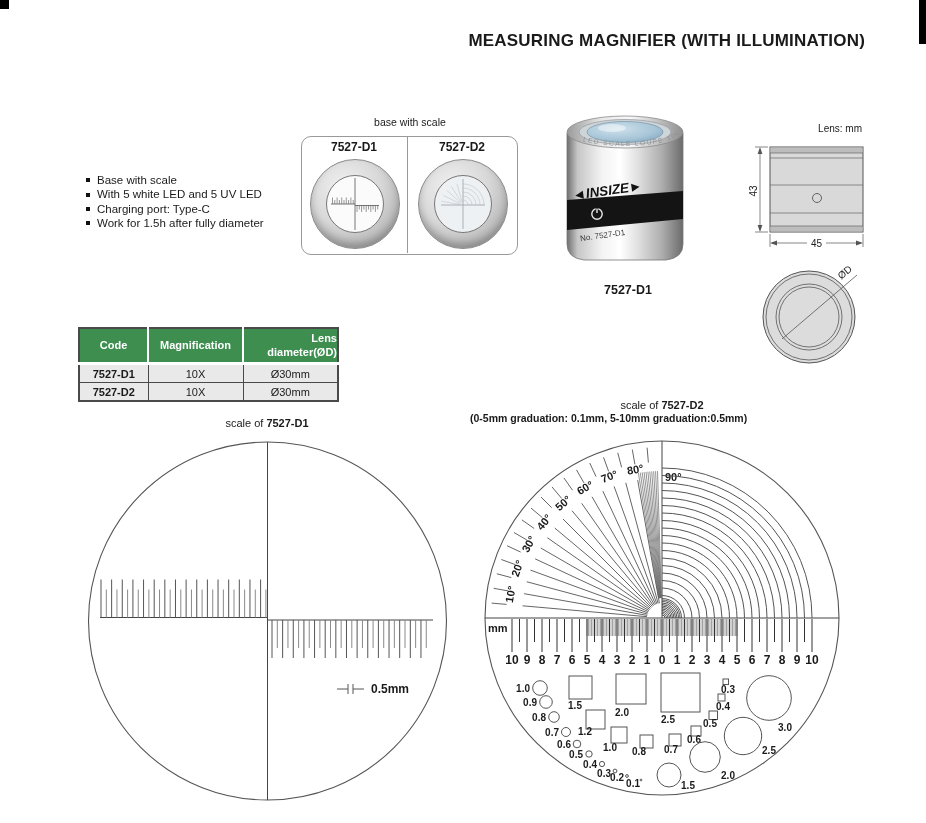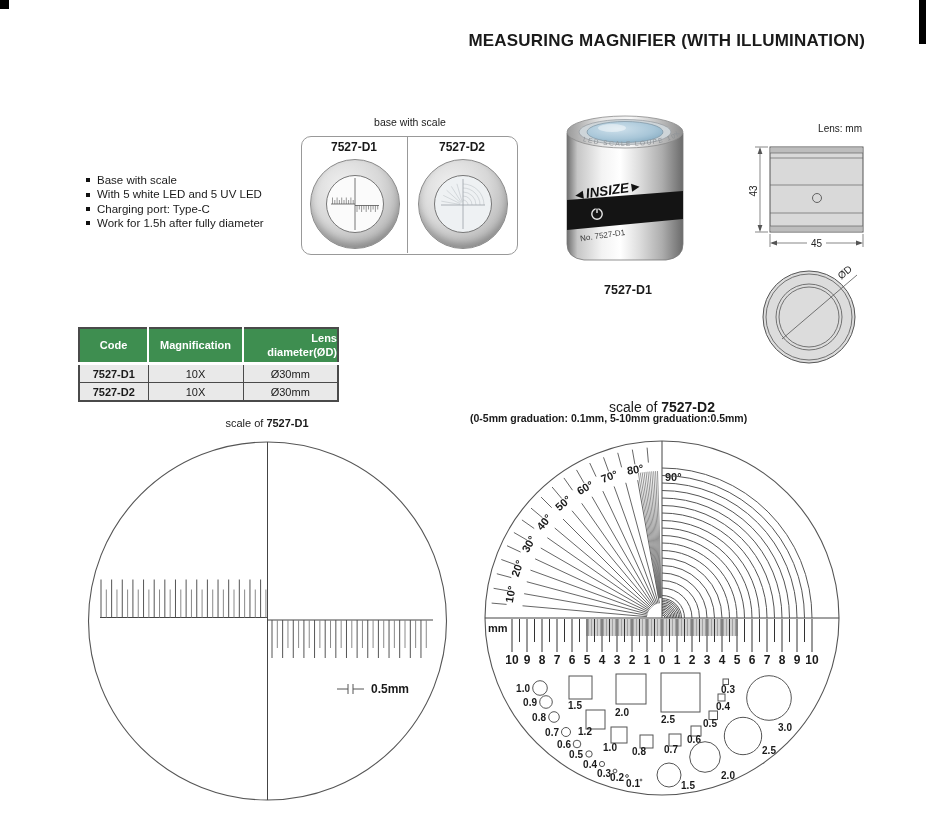--- a/index.html
+++ b/index.html
@@ -25,21 +25,21 @@
   .spec-table{left:78px;top:283px;border-collapse:collapse;table-layout:fixed;font-size:11px;margin-top:44px;}
   .spec-table{border:2px solid #4a4a4a;}
   .spec-table th{background:#3e8e50;color:#fff;font-weight:bold;height:33px;line-height:1.2;
       border-right:2px solid #ffffff;border-bottom:3px solid #ffffff;padding:0;}
   .spec-table th:last-child{border-right:2px solid #4a4a4a;text-align:right;}
   .spec-table td{background:#e9e9e9;border:1px solid #4a4a4a;height:17px;text-align:center;padding:0;}
   .spec-table td.code{font-weight:bold;}
   .unit-note{left:790px;top:123px;width:72px;text-align:right;font-size:10px;}
   .photo-caption{left:592px;top:283px;width:72px;text-align:center;font-size:12.5px;font-weight:bold;}
   .d1-title{left:167px;top:417px;width:200px;text-align:center;font-size:11px;}
-  .d2-title{left:530px;top:399px;width:264px;text-align:center;font-size:14px;}
+  .d2-title{left:530px;top:399px;width:264px;text-align:center;font-size:11px;}
   .d2-subtitle{left:470px;top:412px;width:384px;font-size:10.5px;font-weight:bold;}
   .b{font-weight:bold;}
   svg text{font-family:"Liberation Sans","DejaVu Sans",sans-serif;}
 </style>
 </head>
 <body>
 
 <div class="abs corner-tl"></div>
 <div class="abs corner-tr"></div>
 

